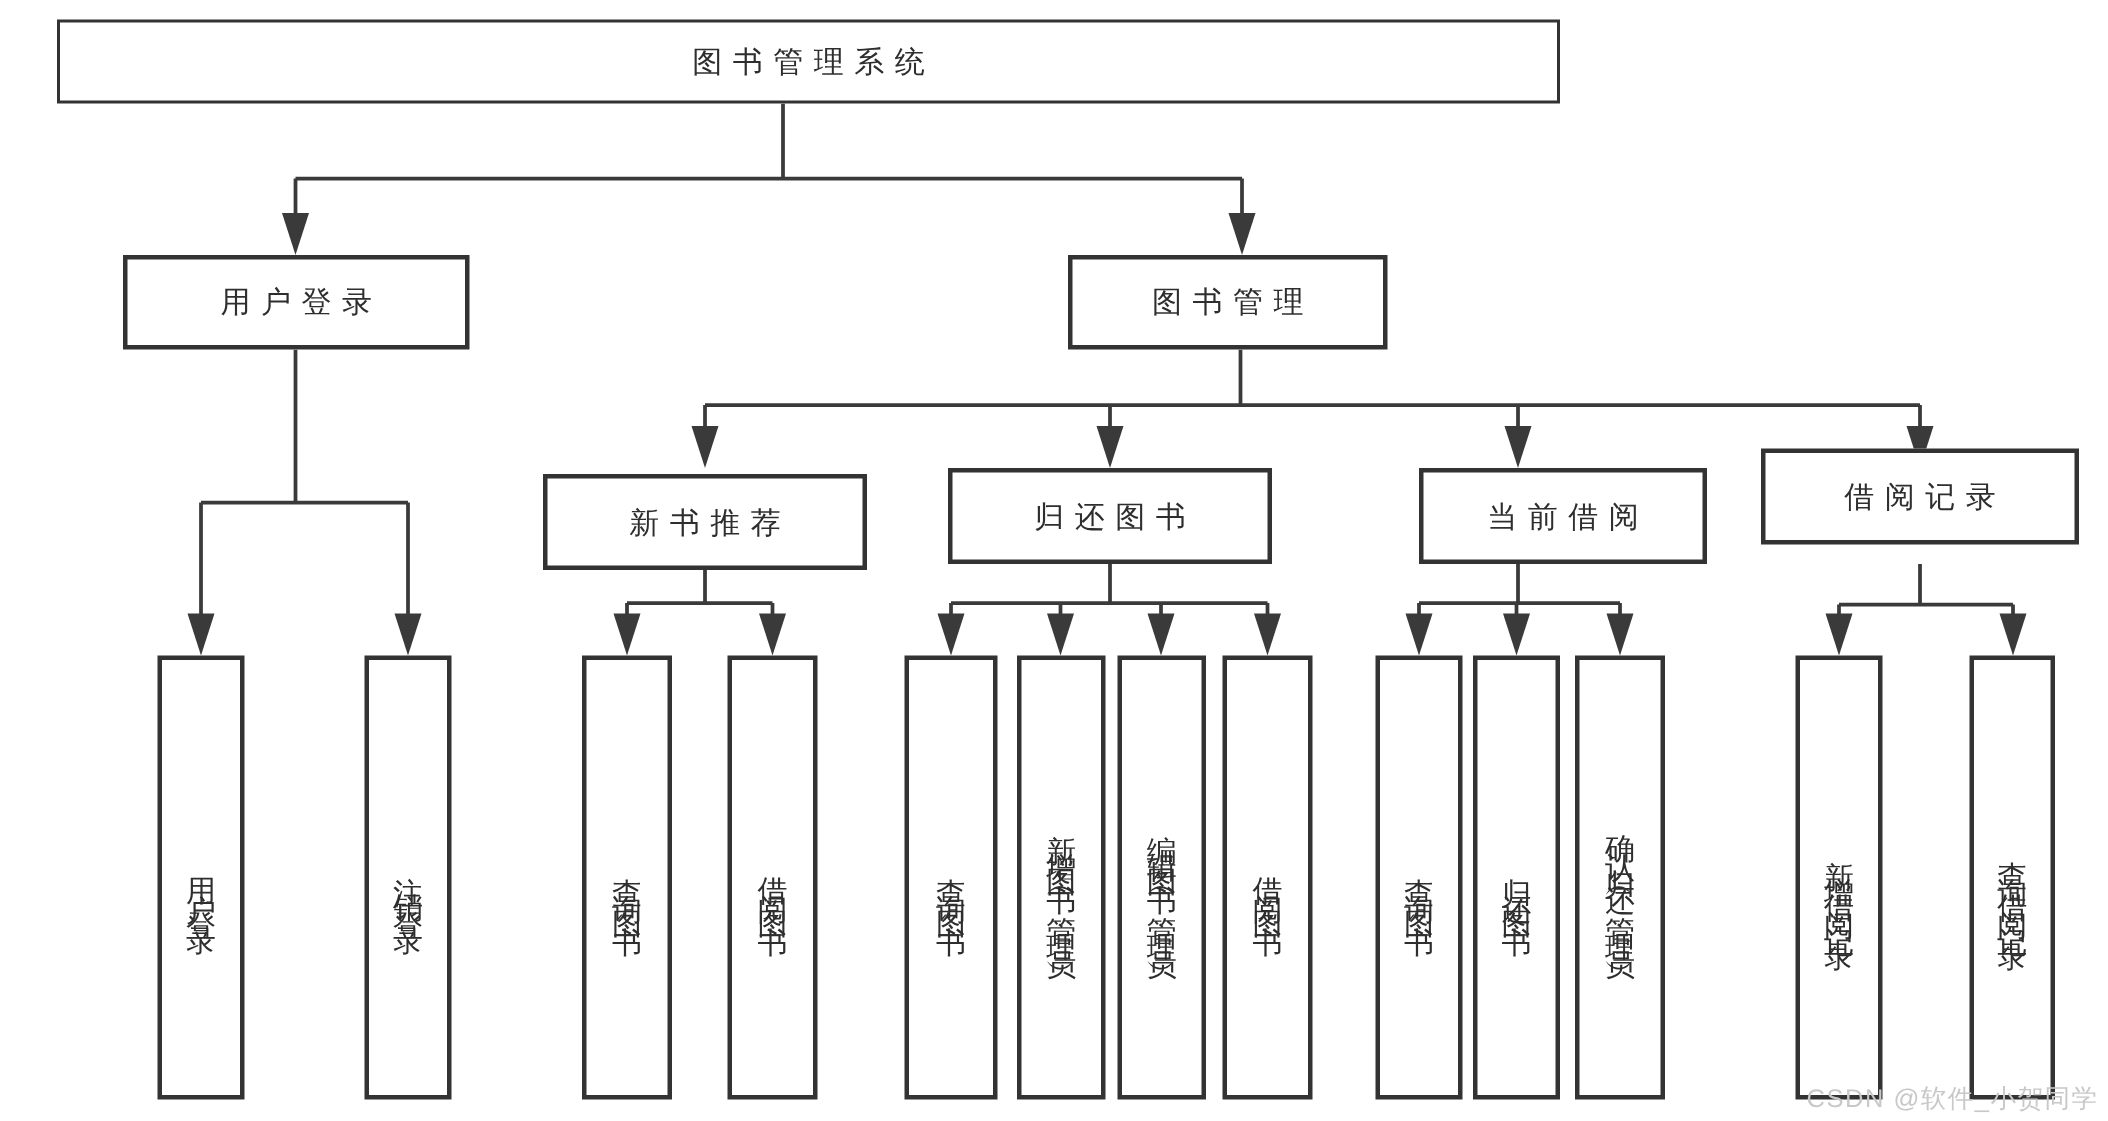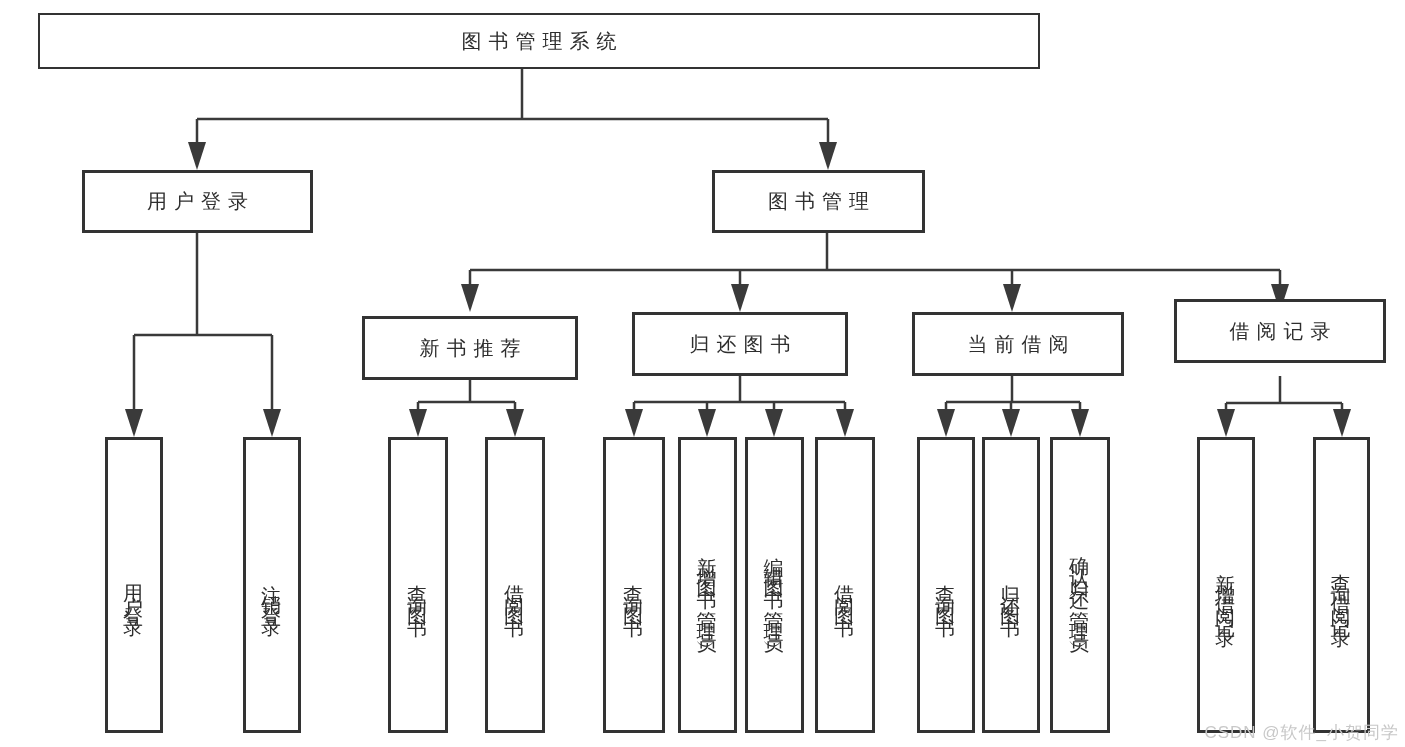--- a/index.html
+++ b/index.html
@@ -88,21 +88,21 @@
   <div class="node h" style="left:712px;top:170px;width:213px;height:63px">
     <span>图书管理</span>
   </div>
 
   <div class="node h" style="left:362px;top:316px;width:216px;height:64px">
     <span>新书推荐</span>
   </div>
   <div class="node h" style="left:632px;top:312px;width:216px;height:64px">
     <span>归还图书</span>
   </div>
-  <div class="node h" style="left:912px;top:312px;width:212px;height:64px">
+  <div class="node h" style="left:946px;top:312px;width:192px;height:64px">
     <span>当前借阅</span>
   </div>
   <div class="node h" style="left:1174px;top:299px;width:212px;height:64px">
     <span>借阅记录</span>
   </div>
 
   <div class="node v" style="left:105px;top:437px;width:58px;height:296px">
     <span>用户登录</span>
   </div>
   <div class="node v" style="left:243px;top:437px;width:58px;height:296px">

